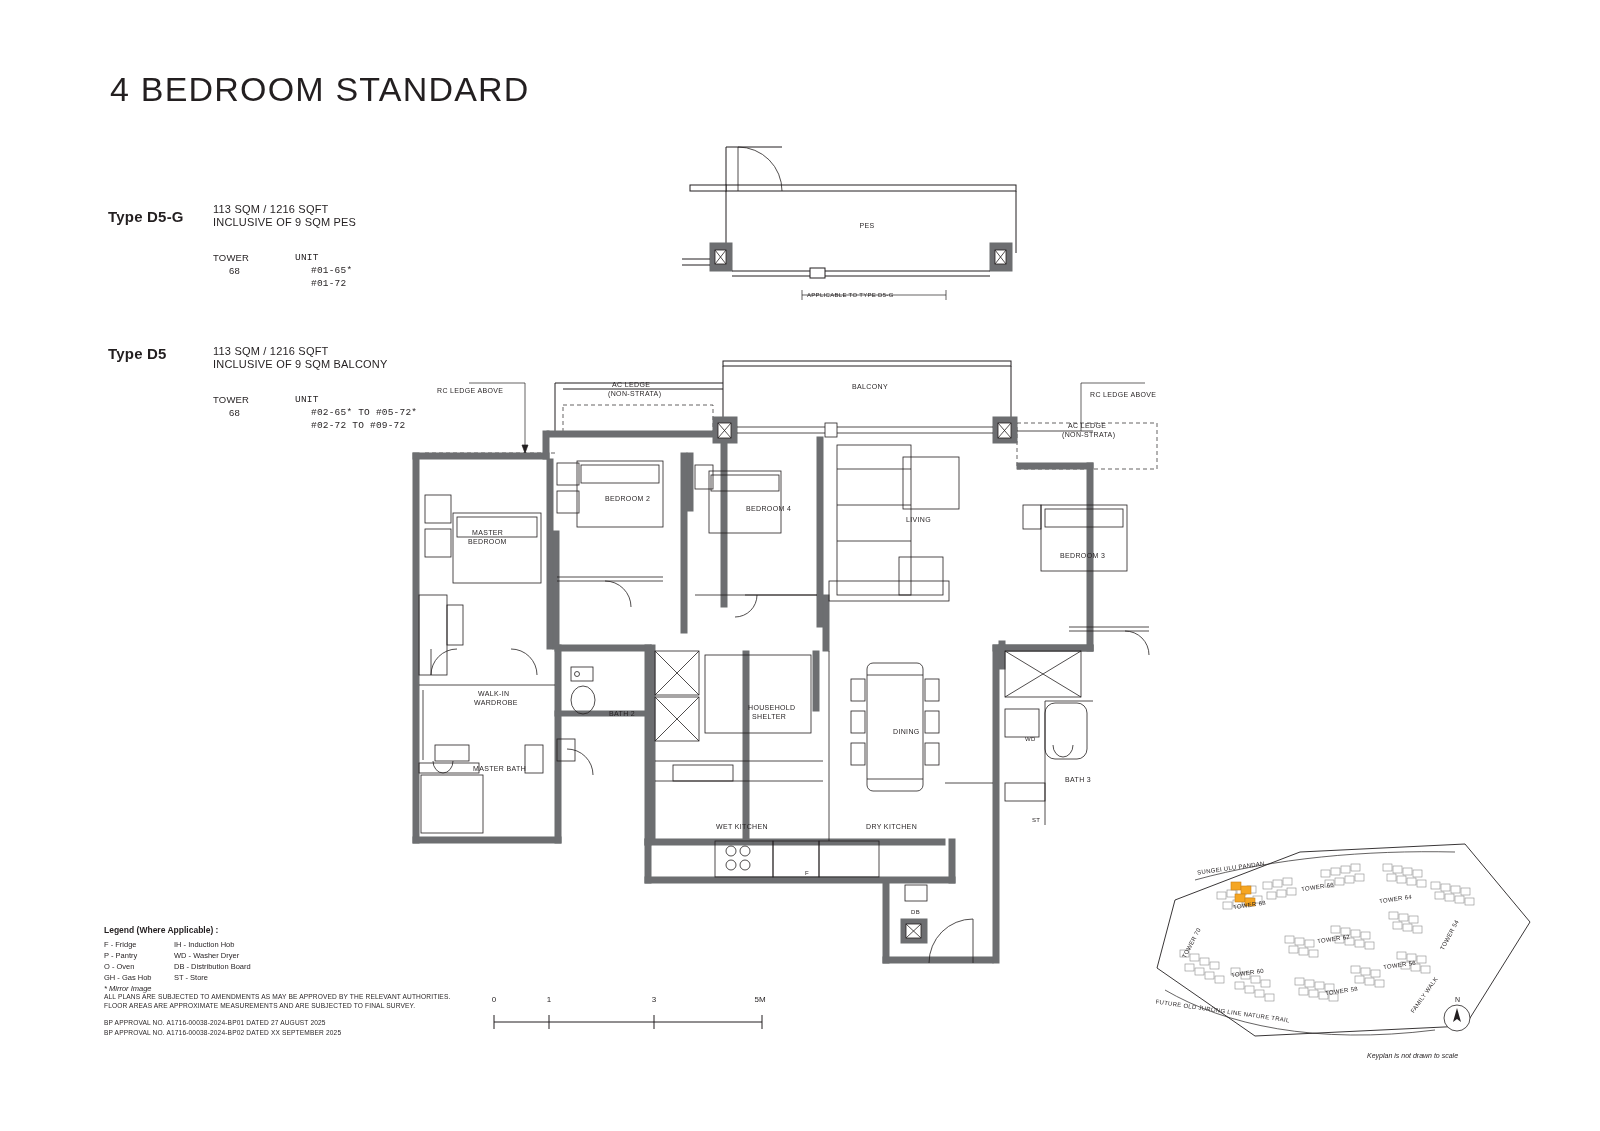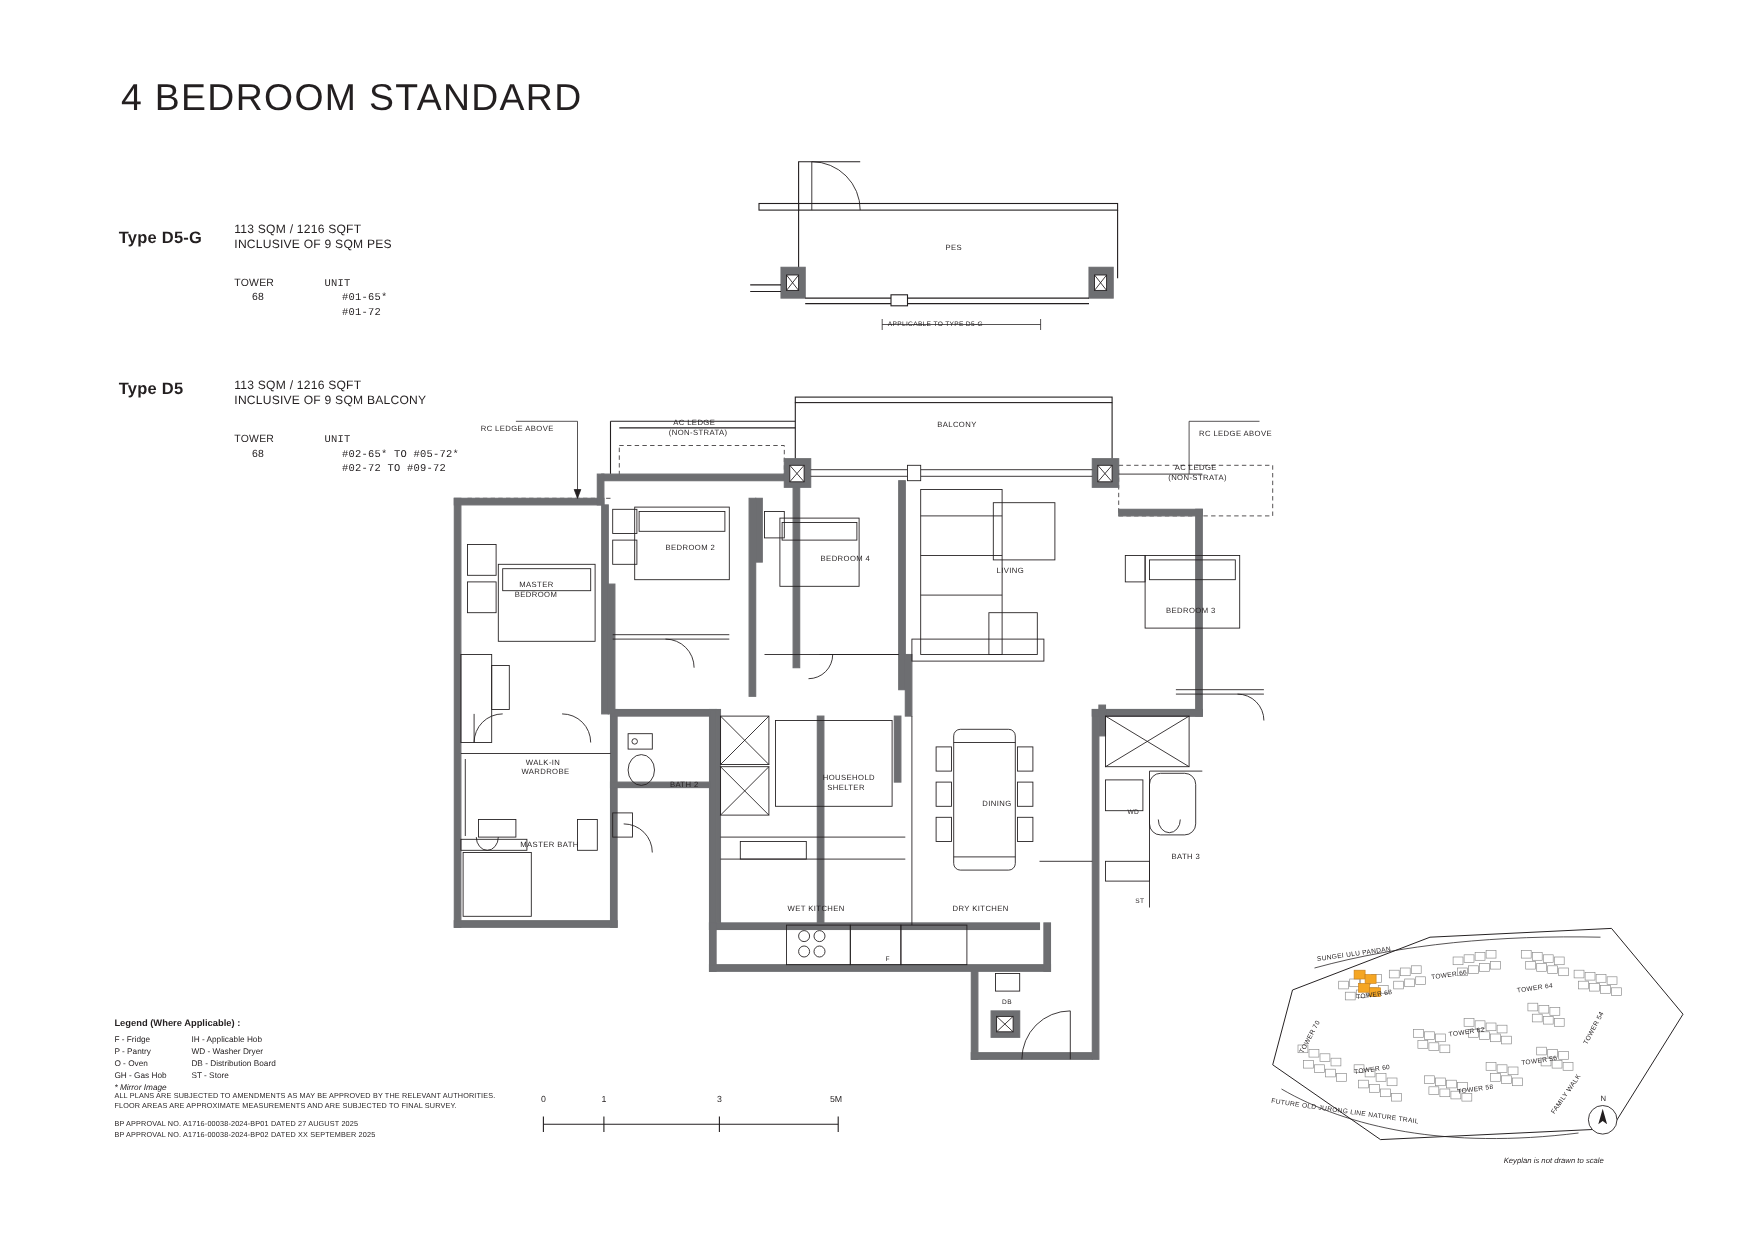--- a/index.html
+++ b/index.html
@@ -447,21 +447,21 @@
     <div class="legend-title">Legend (Where Applicable) :</div>
     <div class="legend-cols">
       <div class="legend-col c-a">
         <div>F - Fridge</div>
         <div>P - Pantry</div>
         <div>O - Oven</div>
         <div>GH - Gas Hob</div>
         <div style="font-style:italic;">* Mirror Image</div>
       </div>
       <div class="legend-col">
-        <div>IH - Applicable Hob</div>
+        <div>IH - Induction Hob</div>
         <div>WD - Washer Dryer</div>
         <div>DB - Distribution Board</div>
         <div>ST - Store</div>
       </div>
     </div>
   </div>
 
   <div class="abs" id="disclaimer">
     <div>ALL PLANS ARE SUBJECTED TO AMENDMENTS AS MAY BE APPROVED BY THE RELEVANT AUTHORITIES.</div>
     <div>FLOOR AREAS ARE APPROXIMATE MEASUREMENTS AND ARE SUBJECTED TO FINAL SURVEY.</div>

